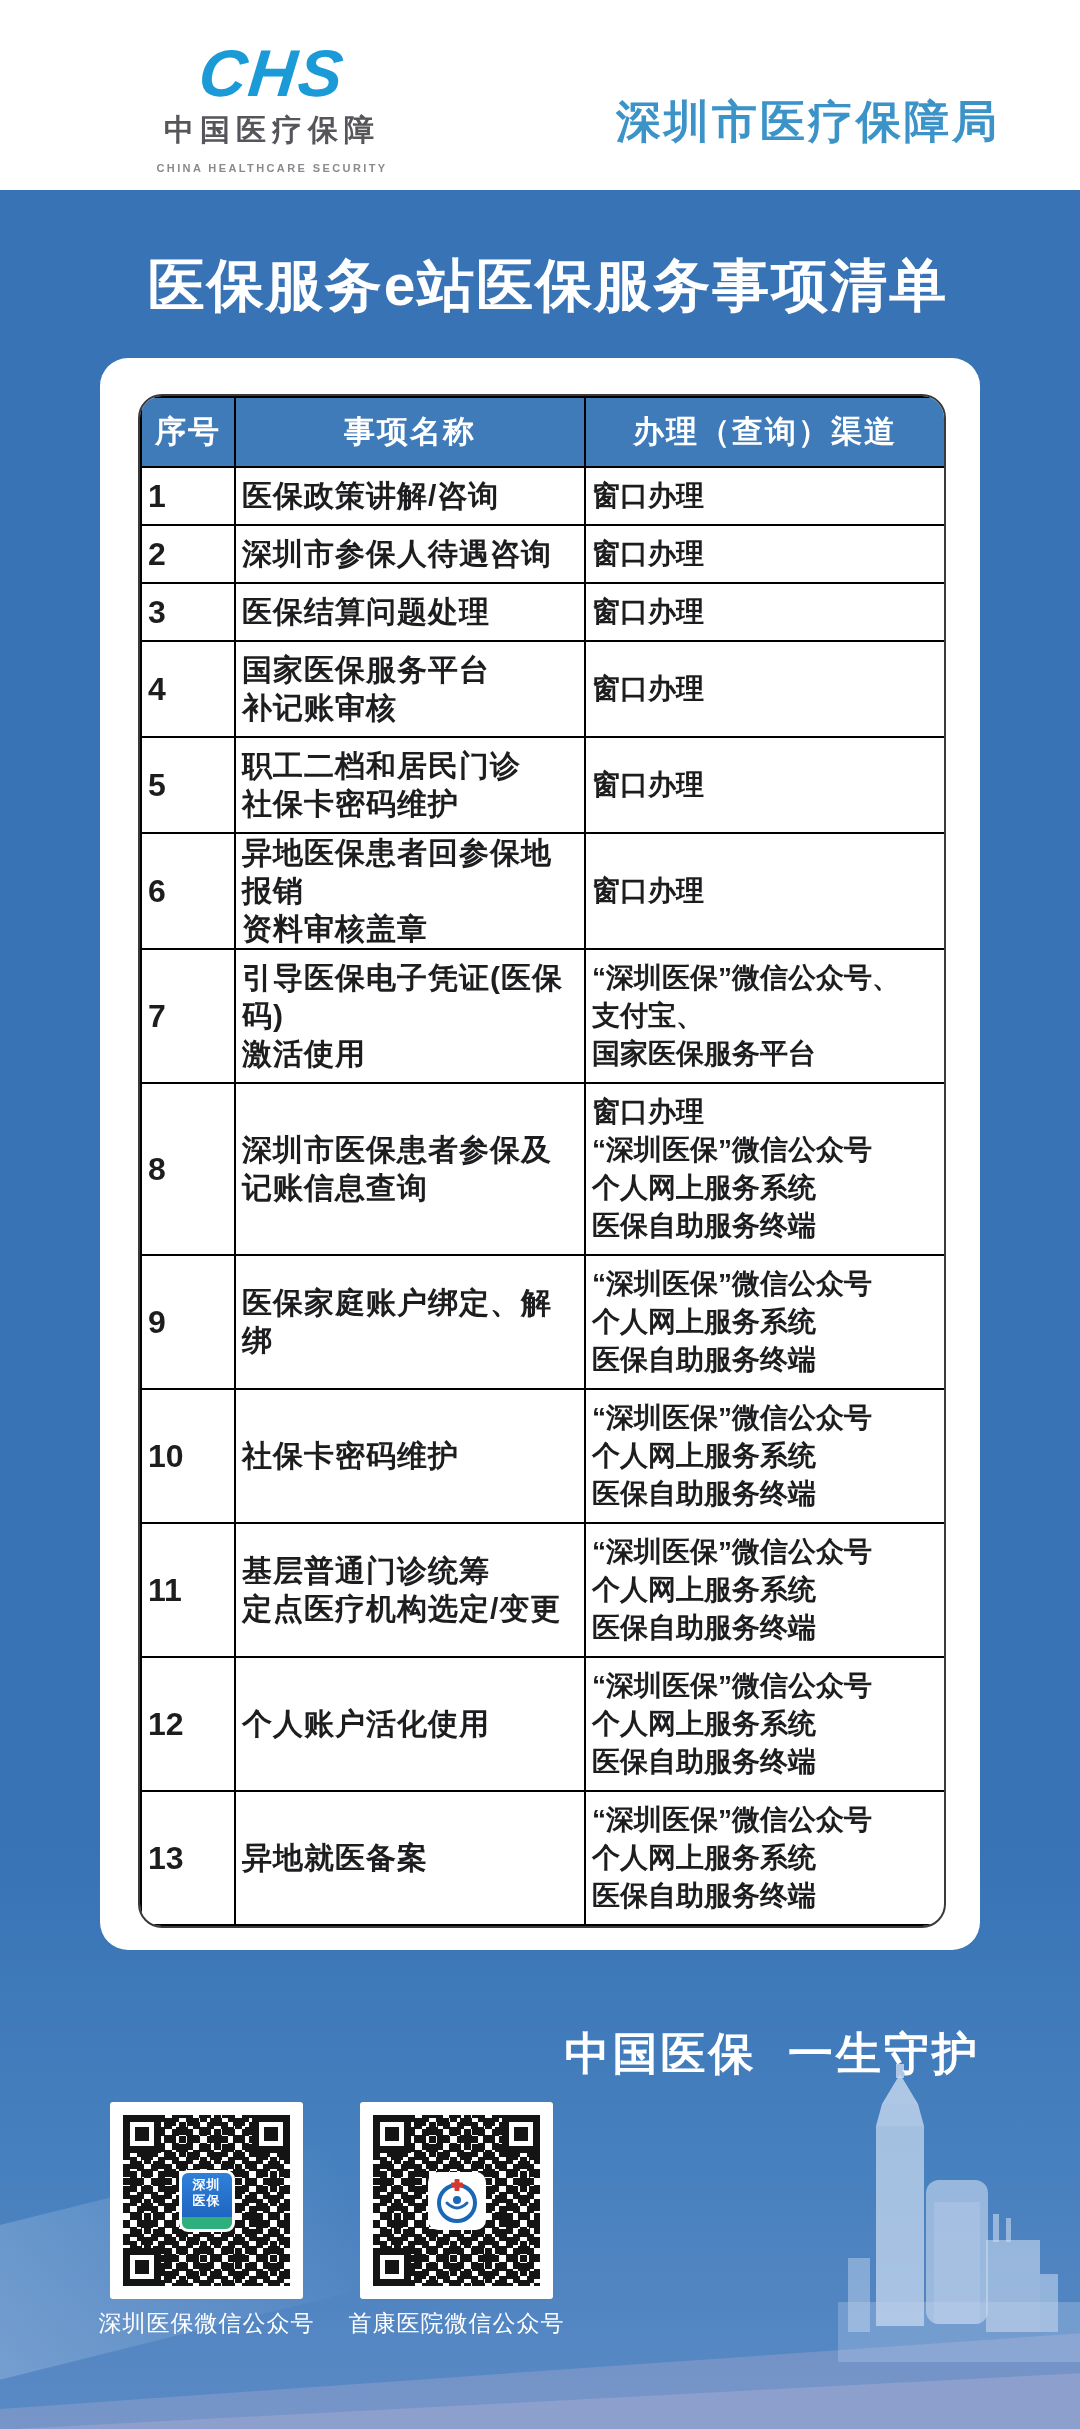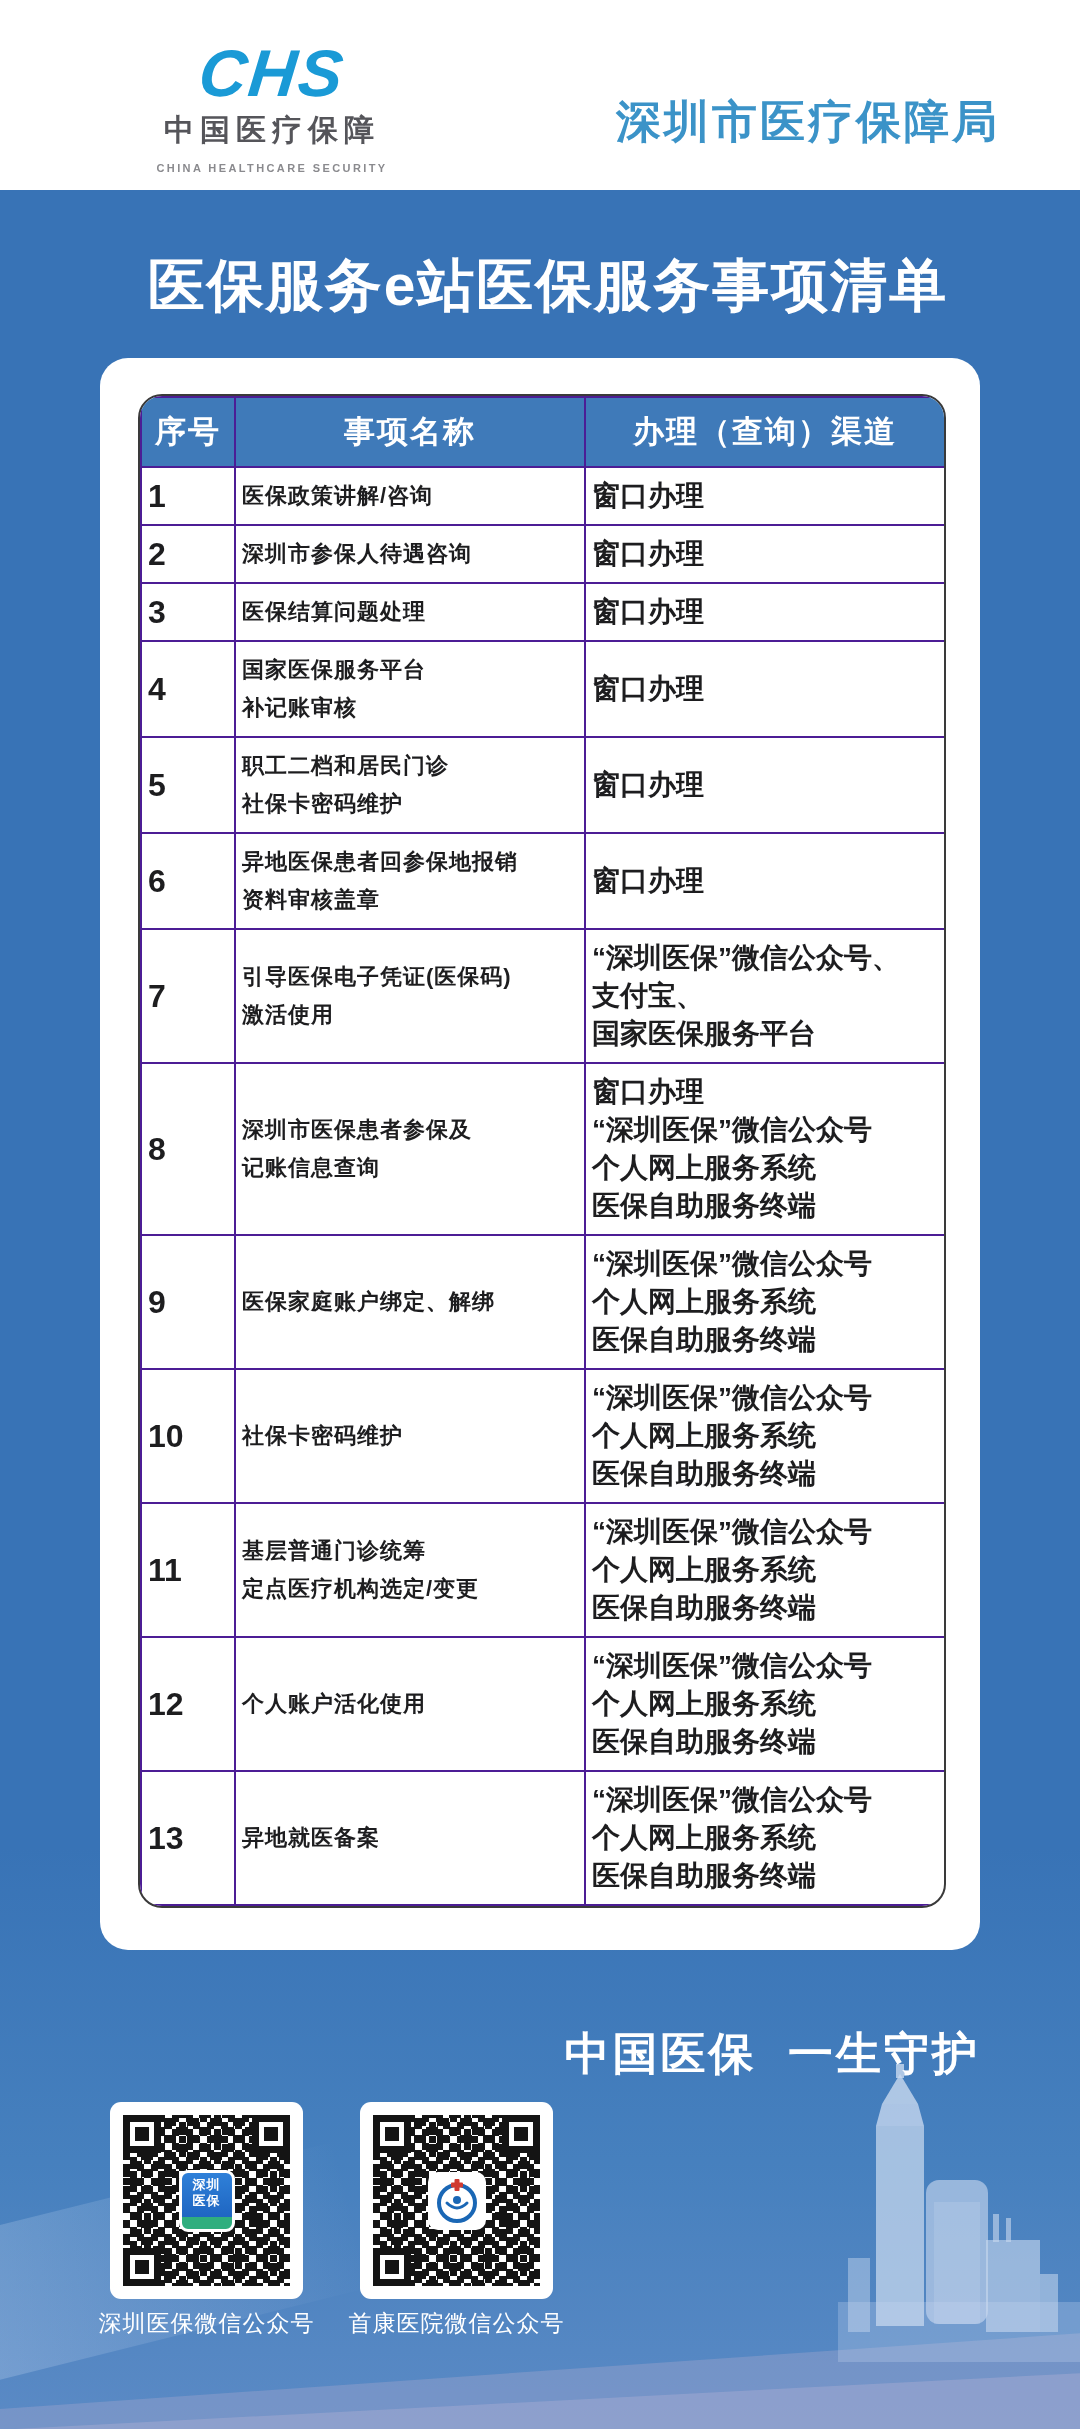--- a/index.html
+++ b/index.html
@@ -34,26 +34,26 @@
   .card{
     position:absolute;left:100px;top:358px;width:880px;height:1592px;
     background:#ffffff;border-radius:28px;
   }
   .table-wrap{
     position:absolute;left:38px;top:36px;width:804px;
     border:2px solid #3a3a3a;border-radius:24px;overflow:hidden;background:#ffffff;
   }
   table{border-collapse:collapse;width:804px;table-layout:fixed;}
   col.w-no{width:94px;} col.w-name{width:350px;} col.w-chan{width:360px;}
-  th,td{border:2px solid #4c1d95;vertical-align:middle;padding:0 6px;}
+  th,td{border:2px solid #000000;vertical-align:middle;padding:0 6px;}
   thead tr{height:70px;}
   th{background:#3F7AB9;color:#ffffff;font-size:31px;font-weight:800;letter-spacing:2px;}
   td{color:#1d1d1f;}
   td.c-no{font-size:32px;font-weight:700;}
-  td.c-name{font-size:22px;font-weight:700;letter-spacing:1px;}
+  td.c-name{font-size:30px;font-weight:700;letter-spacing:1px;}
   td.c-chan{font-size:28px;font-weight:700;margin-left:16px;}
   td div{line-height:38px;}
   tr.lines-1{height:58px;} tr.lines-2{height:96px;}
   tr.lines-3{height:134px;} tr.lines-4{height:172px;}
   
   .slogan{
     position:absolute;right:100px;top:2024px;
     font-size:45px;font-weight:800;color:#ffffff;letter-spacing:3px;word-spacing:16px;
     z-index:5;
   }
@@ -61,21 +61,21 @@
   .streak{position:absolute;z-index:0;}
   .s1{left:-90px;top:2170px;width:640px;height:150px;transform:rotate(-14deg);
       background:linear-gradient(90deg,rgba(214,228,248,.28),rgba(214,228,248,0) 70%);}
   .wave1{left:-60px;top:2368px;width:1300px;height:300px;transform:rotate(-4deg);
       background:rgba(158,165,205,.42);border-radius:60px;}
   .wave2{left:-40px;top:2398px;width:1300px;height:300px;transform:rotate(-3deg);
       background:rgba(196,186,218,.30);border-radius:60px;}
   
   .qr{position:absolute;top:2102px;z-index:4;}
   .qr1{left:110px;} .qr2{left:360px;}
-  .qr-frame{position:relative;width:193px;height:197px;background:#ffffff;border-radius:11px;}
+  .qr-frame{position:relative;width:193px;height:197px;background:#ffffff;border-radius:3px;}
   .qr-mod{
     position:absolute;inset:13px;
     background:
       repeating-conic-gradient(#141414 0% 25%, transparent 0% 50%) 0 0/14px 14px,
       repeating-conic-gradient(#141414 0% 25%, transparent 0% 50%) 7px 3px/23px 17px;
   }
   .finder{position:absolute;width:38px;height:38px;background:#ffffff;border:7px solid #141414;box-sizing:border-box;}
   .finder::after{content:"";position:absolute;inset:5px;background:#141414;}
   .f-tl{left:13px;top:13px;} .f-tr{right:13px;top:13px;} .f-bl{left:13px;bottom:13px;}
   .qr-label{

